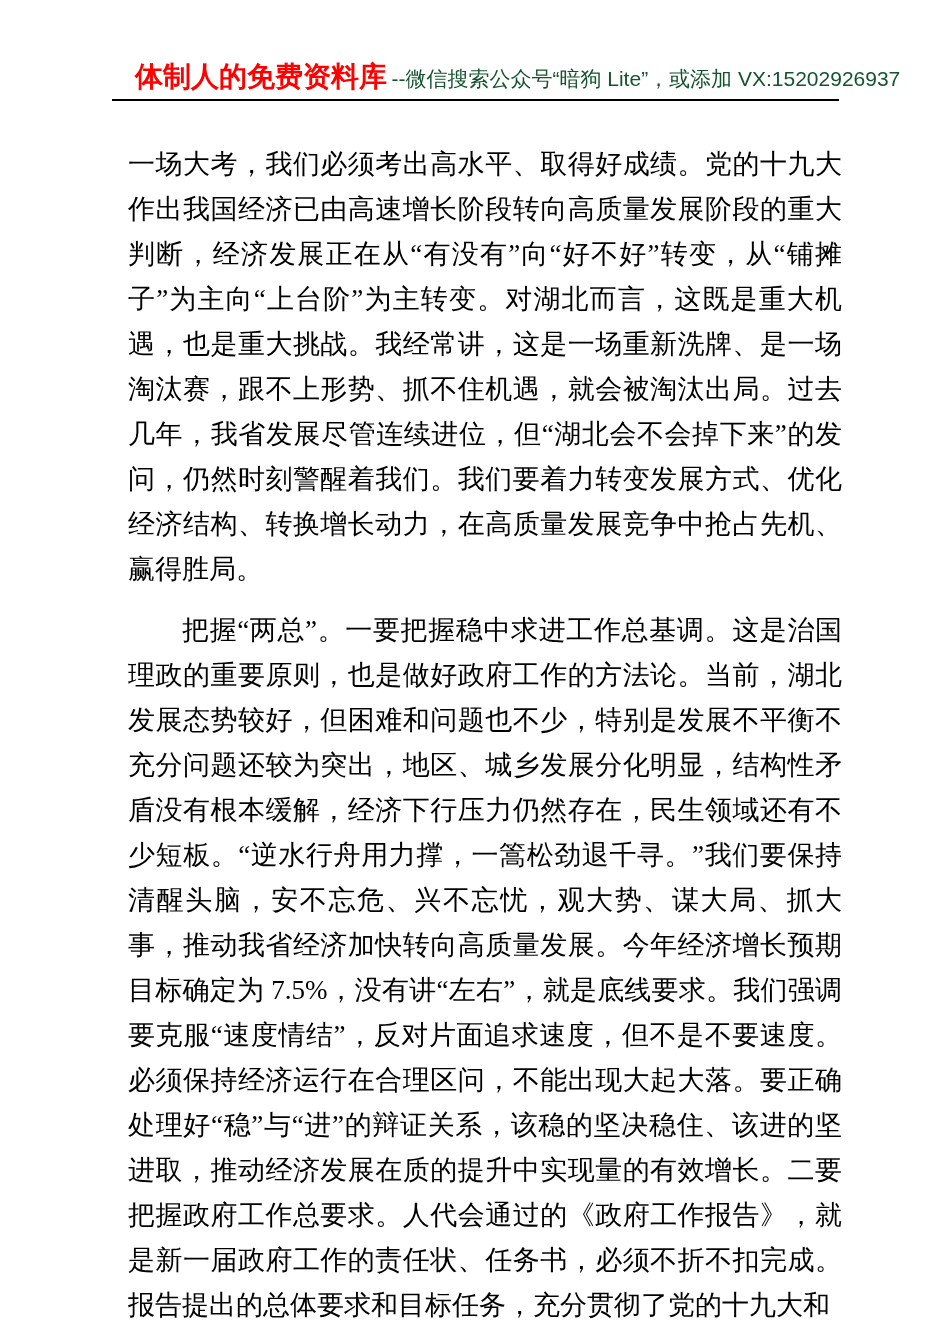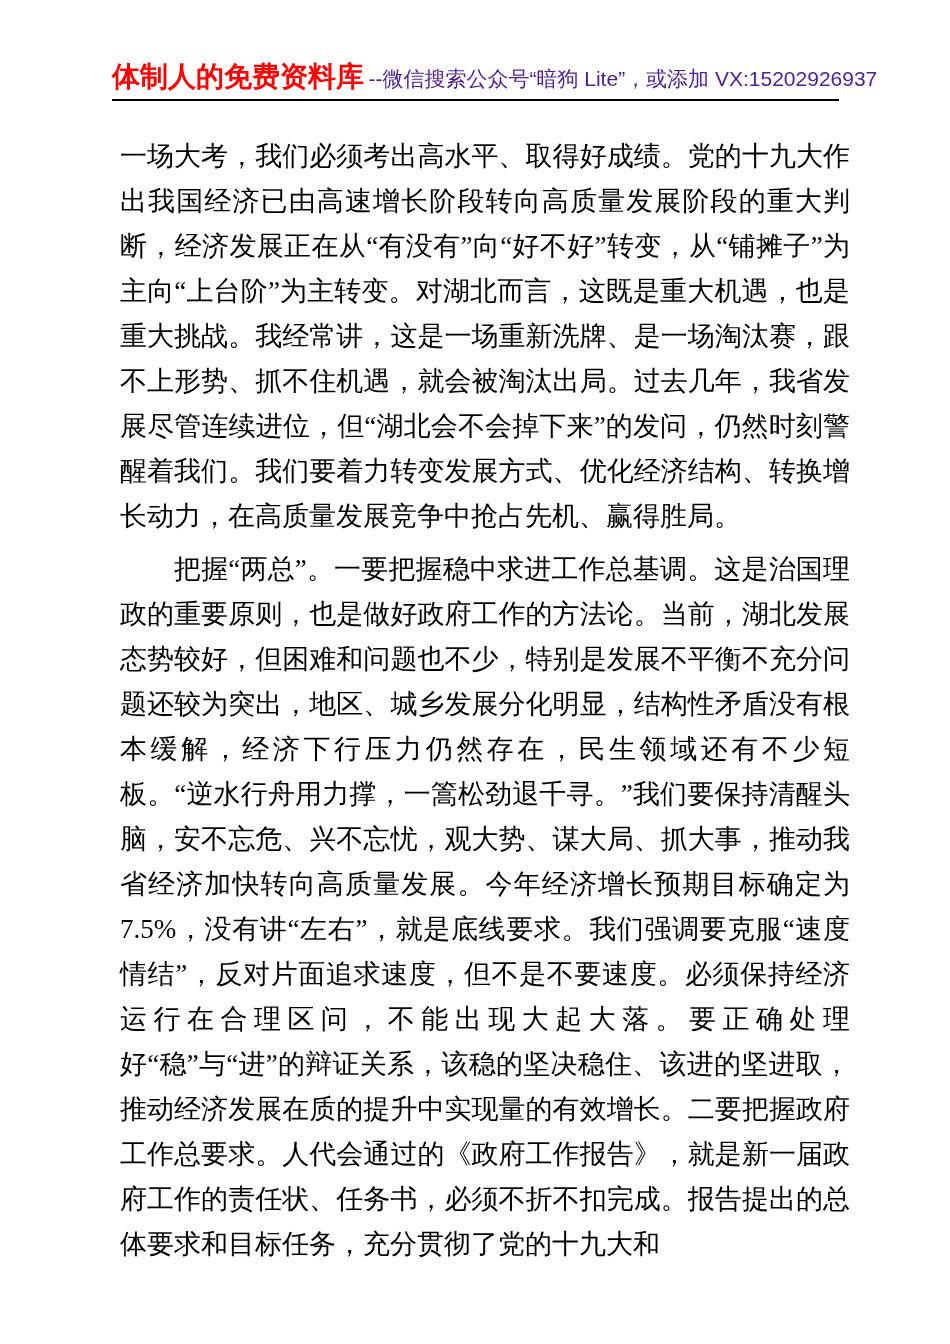--- a/index.html
+++ b/index.html
@@ -24,21 +24,21 @@
     white-space: nowrap;
     font-family: "Liberation Sans", "DejaVu Sans", sans-serif;
   }
   .brand {
     font-size: 28px;
     font-weight: 700;
     vertical-align: baseline;
   }
   .subtitle {
     font-size: 21px;
-    color: #4c1d95;
+    color: #14532d;
     vertical-align: baseline;
   }
   .header-rule {
     position: absolute;
     left: 112px;
     top: 99px;
     width: 727px;
     height: 0;
     margin: 0;
     border: none;
@@ -48,37 +48,37 @@
     position: absolute;
     left: 112px;
     top: 126px;
     width: 746px;
     font-size: 27px;
     line-height: 45px;
     color: #000000;
     text-align: justify;
   }
   .content p {
-    margin: 8px;
+    margin: 16px;
     padding: 0;
   }
   .para-indent {
     text-indent: 2em;
   }
   .content b {
     font-weight: 400;
   }
 </style>
 </head>
 <body>
 
 <div class="page">
 
   <div class="header">
-    <span class="brand" style="color: rgb(255, 0, 0);">体制人的免费资料库</span>
+    <span class="brand" style="color: rgb(255, 0, 0); margin-left: 23px;">体制人的免费资料库</span>
     <span class="subtitle">--微信搜索公众号“暗狗 Lite”，或添加 VX:15202926937</span>
   </div>
 
   <hr class="header-rule">
 
   <div class="content">
     <p><span>一场大考，我们必须考出高水平、取得好成绩。党的十九大作出我国经济已由高速增长阶段转向高质量发展阶段的重大判断，经济发展正在从“有没有”向“好不好”转变，从“铺摊子”为主向“上台阶”为主转变。对湖北而言，这既是重大机遇，也是重大挑战。我经常讲，这是一场重新洗牌、是一场淘汰赛，跟不上形势、抓不住机遇，就会被淘汰出局。过去几年，我省发展尽管连续进位，但“湖北会不会掉下来”的发问，仍然时刻警醒着我们。我们要着力转变发展方式、优化经济结构、转换增长动力，在高质量发展竞争中抢占先机、赢得胜局。</span></p>
     <p class="para-indent"><b>把握“两总”。一要把握稳中求进工作总基调。</b><span>这是治国理政的重要原则，也是做好政府工作的方法论。当前，湖北发展态势较好，但困难和问题也不少，特别是发展不平衡不充分问题还较为突出，地区、城乡发展分化明显，结构性矛盾没有根本缓解，经济下行压力仍然存在，民生领域还有不少短板。“逆水行舟用力撑，一篙松劲退千寻。”我们要保持清醒头脑，安不忘危、兴不忘忧，观大势、谋大局、抓大事，推动我省经济加快转向高质量发展。今年经济增长预期目标确定为 7.5%，没有讲“左右”，就是底线要求。我们强调要克服“速度情结”，反对片面追求速度，但不是不要速度。必须保持经济运行在合理区问，不能出现大起大落。要正确处理好“稳”与“进”的辩证关系，该稳的坚决稳住、该进的坚进取，推动经济发展在质的提升中实现量的有效增长。</span><b>二要把握政府工作总要求。</b><span>人代会通过的《政府工作报告》，就是新一届政府工作的责任状、任务书，必须不折不扣完成。报告提出的总体要求和目标任务，充分贯彻了党的十九大和</span></p>
   </div>
 

